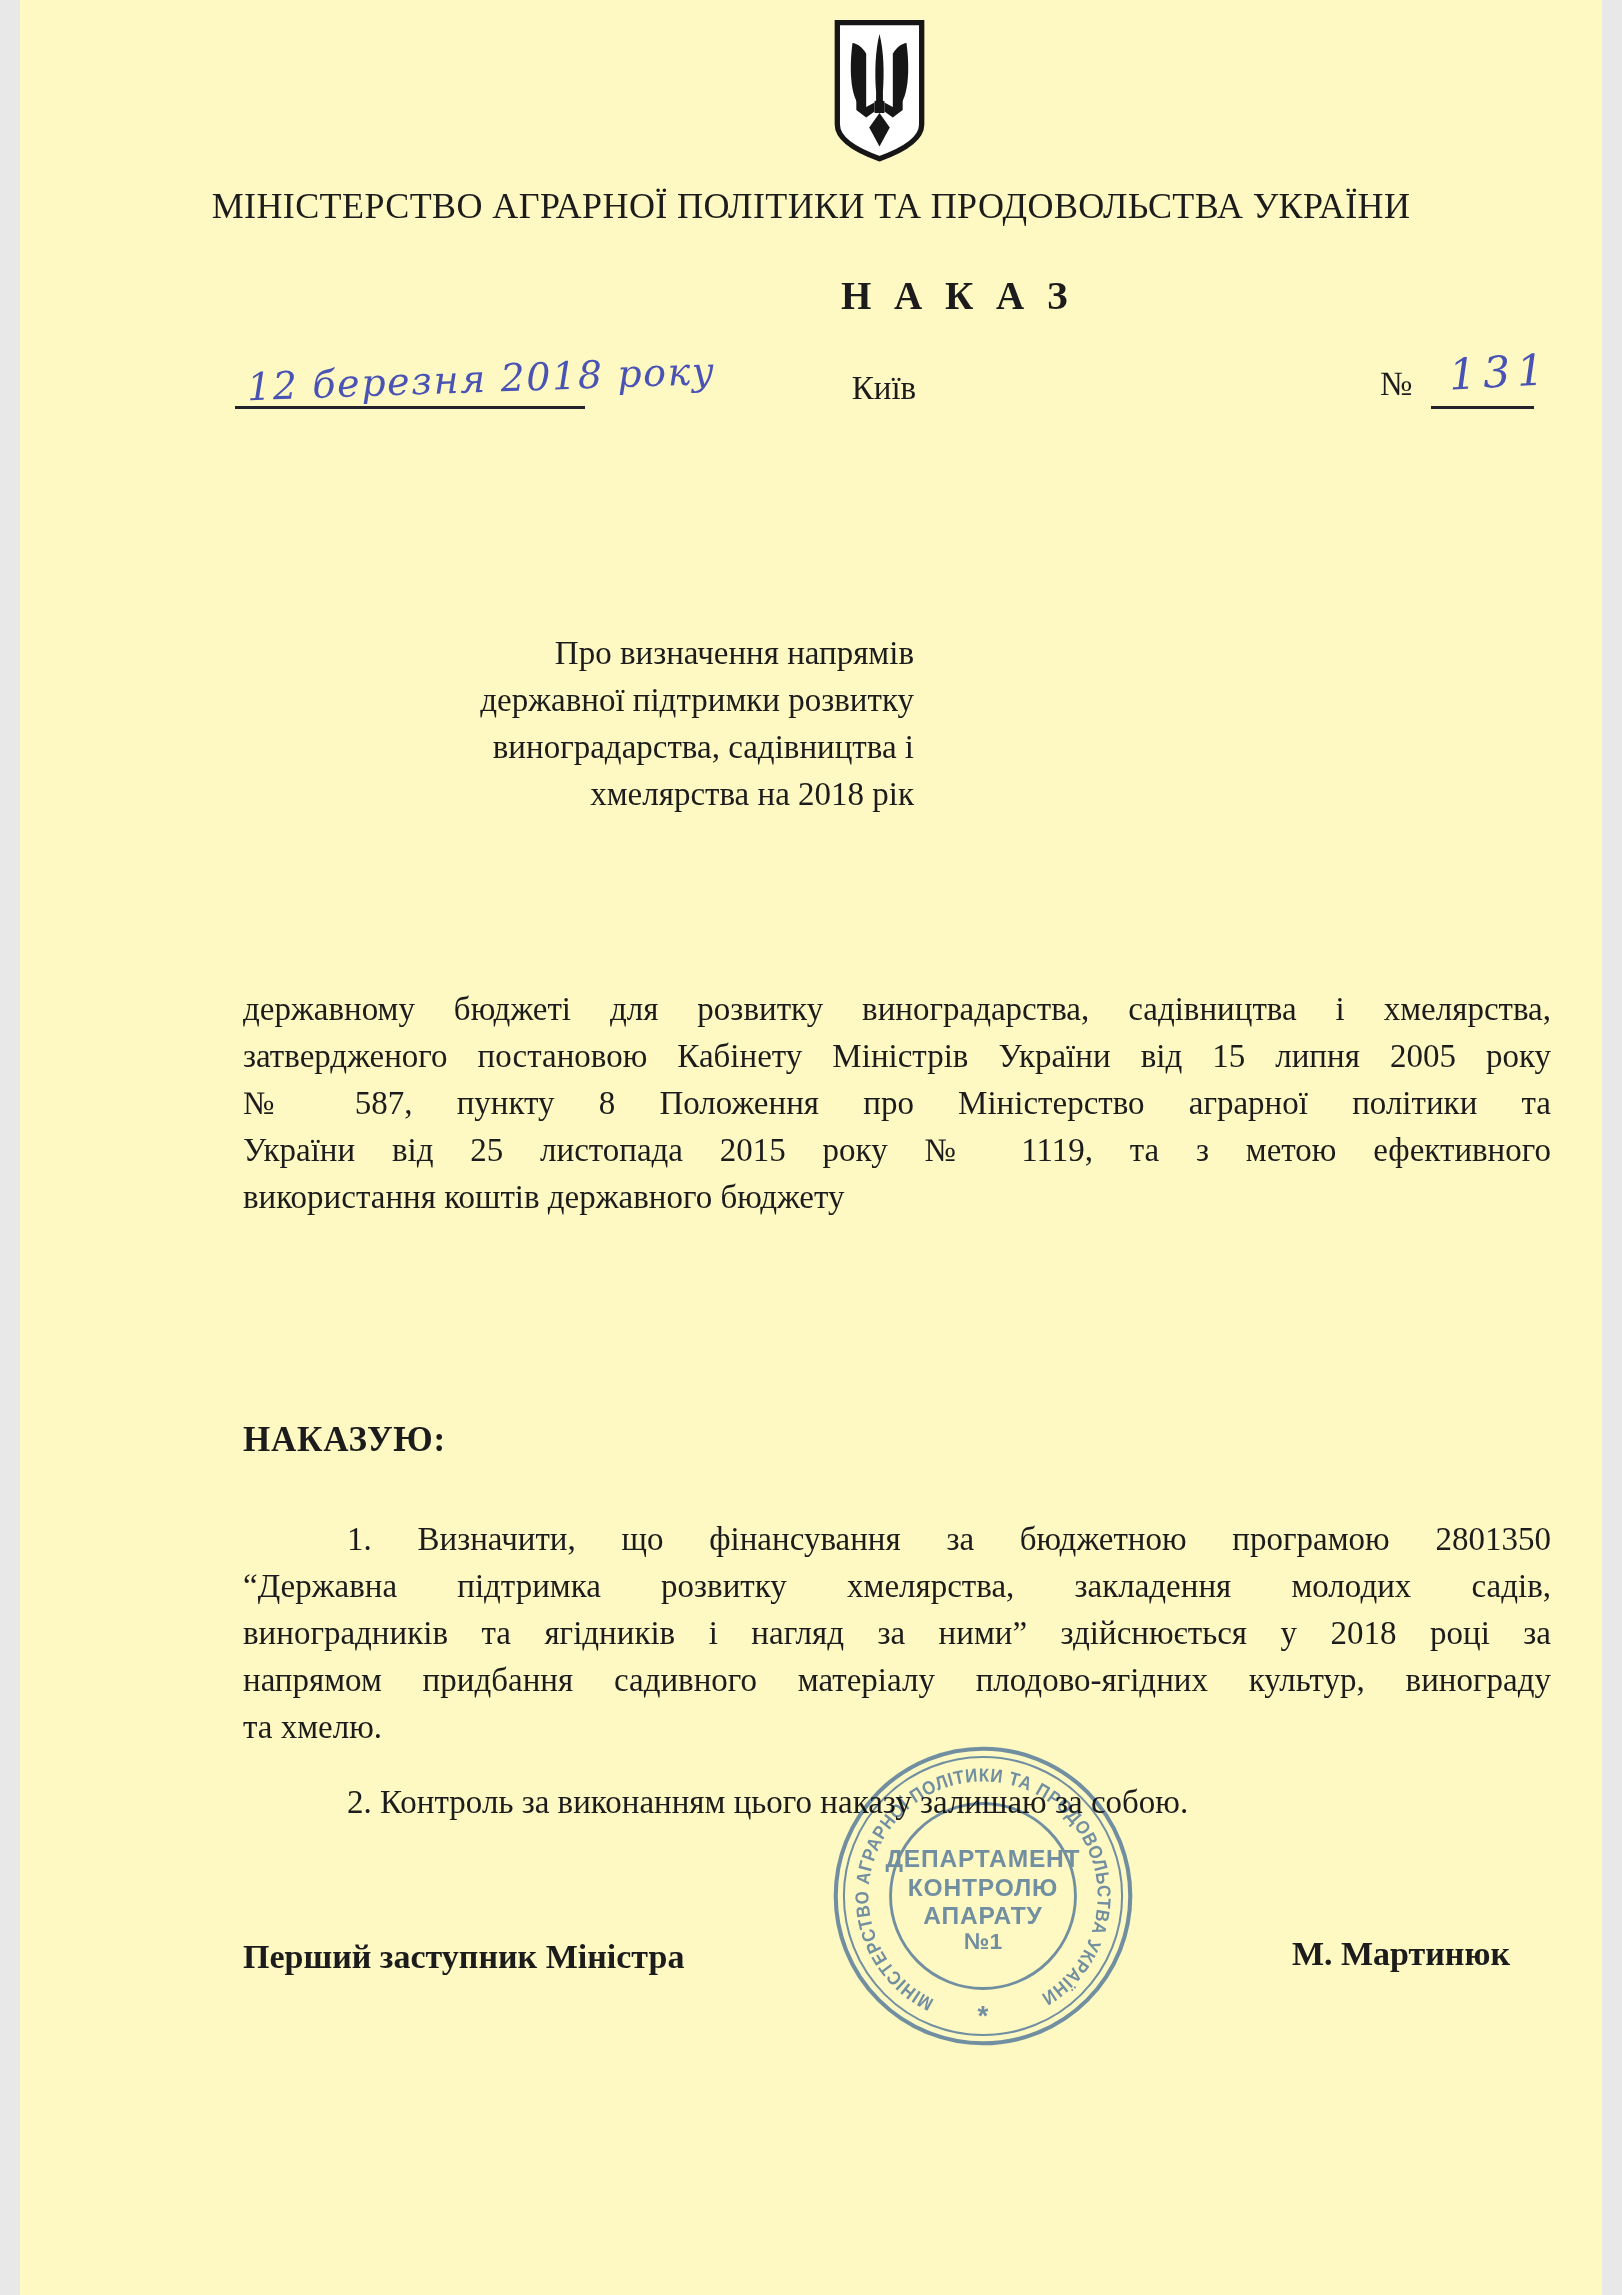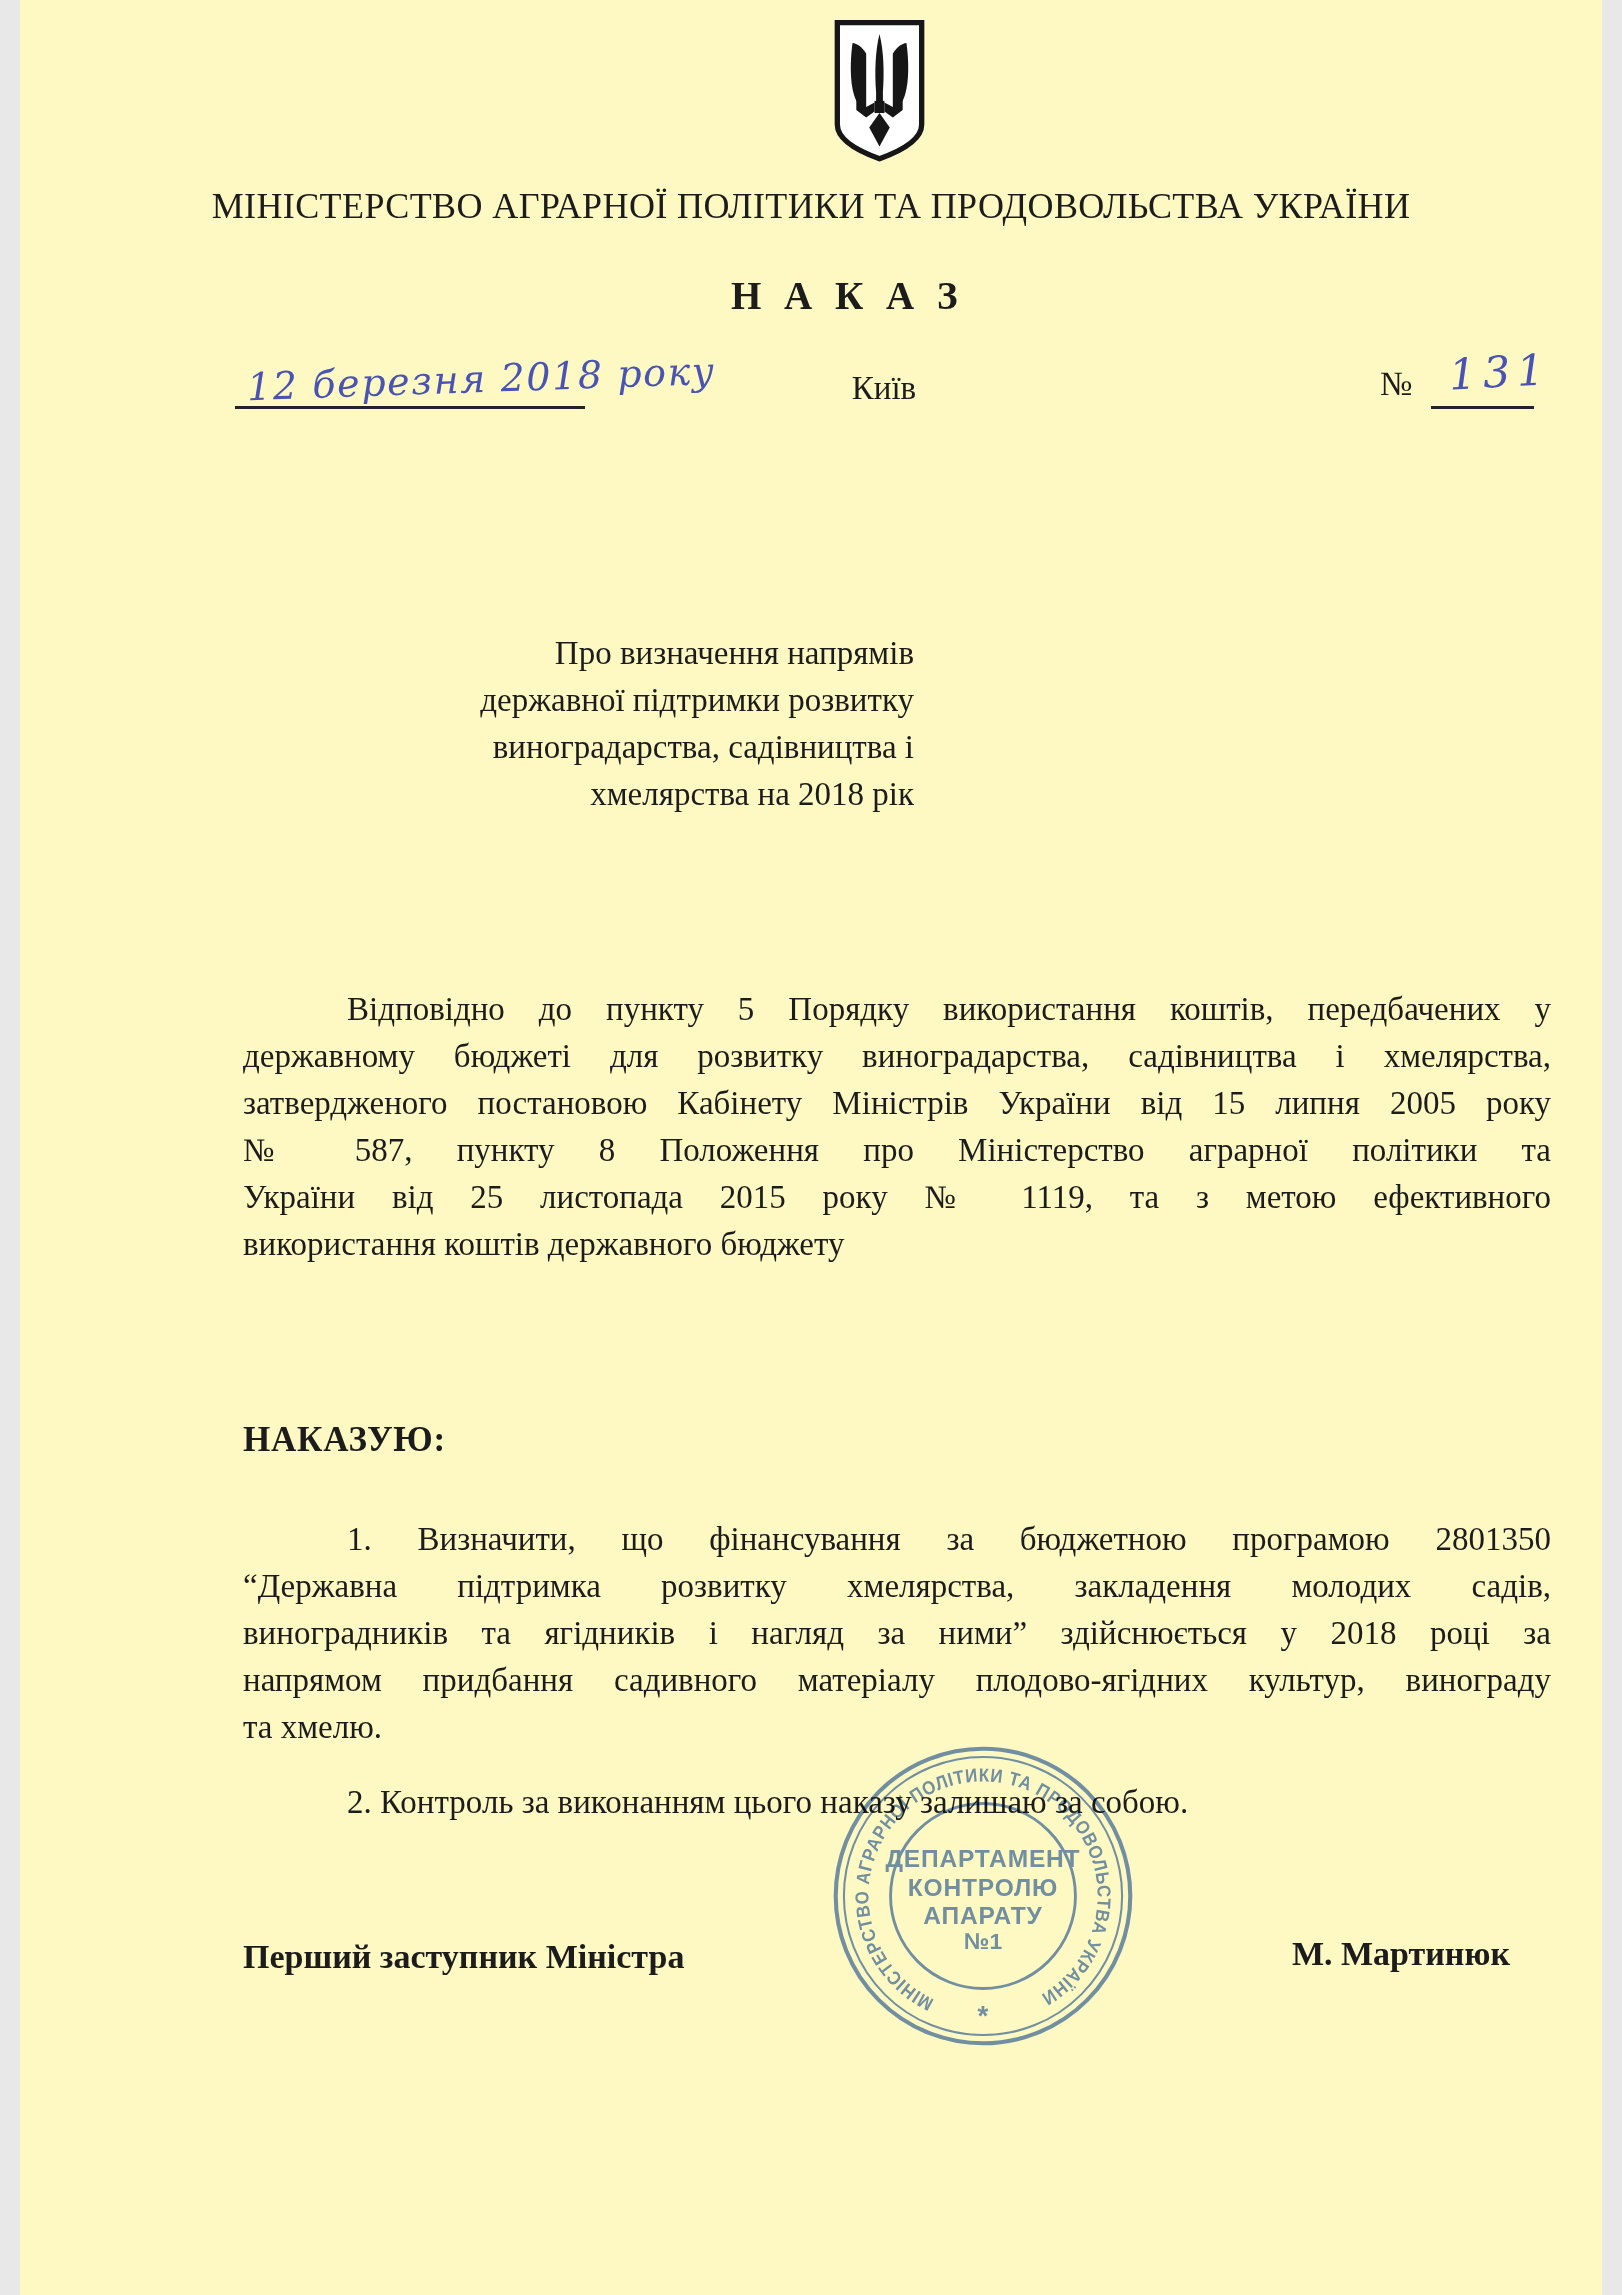--- a/index.html
+++ b/index.html
@@ -15,21 +15,21 @@
   .abs{position:absolute;}
   
   .emblem{left:812px;top:18px;width:95px;height:146px;}
   .ministry-title{
     left:0;top:185px;width:100%;
     text-align:center;
     font-size:36px;letter-spacing:0.4px;white-space:nowrap;
   }
   .doc-type{
     left:711px;top:273px;width:343px;
-    text-align:left;
+    text-align:right;
     font-size:39px;font-weight:bold;letter-spacing:6.5px;white-space:nowrap;
   }
   
   .hw{font-family:"DejaVu Serif",serif;font-style:italic;color:#4953b4;}
   .hw-date{left:227px;top:357px;font-size:38px;transform:rotate(-2deg);white-space:nowrap;letter-spacing:1.6px;}
   .date-underline{left:215px;top:406px;width:350px;height:2.5px;background:#23232e;}
   .city{left:815px;top:370px;width:98px;text-align:center;font-size:33px;}
   .num-sign{left:1360px;top:365px;font-size:34px;}
   .num-underline{left:1411px;top:406px;width:103px;height:2.5px;background:#23232e;}
   .hw-number{left:1429px;top:347px;font-size:43px;transform:rotate(-3deg);letter-spacing:6.5px;white-space:nowrap;}
@@ -84,21 +84,20 @@
   <div class="abs hw hw-number">131</div>
 
   <div class="abs subject">
     <div class="subj-line">Про визначення напрямів</div>
     <div class="subj-line">державної підтримки розвитку</div>
     <div class="subj-line">виноградарства, садівництва і</div>
     <div class="subj-line">хмелярства на 2018 рік</div>
   </div>
 
   <div class="abs para preamble">
-    <div class="line first">Відповідно до пункту 5 Порядку використання коштів, передбачених у</div>
     <div class="line">державному бюджеті для розвитку виноградарства, садівництва і хмелярства,</div>
     <div class="line">затвердженого постановою Кабінету Міністрів України від 15 липня 2005 року</div>
     <div class="line">№ 587, пункту 8 Положення про Міністерство аграрної політики та</div>
     <div class="line">України від 25 листопада 2015 року № 1119, та з метою ефективного</div>
     <div class="line last">використання коштів державного бюджету</div>
   </div>
 
   <div class="abs order-heading">НАКАЗУЮ:</div>
 
   <div class="abs para item1">

